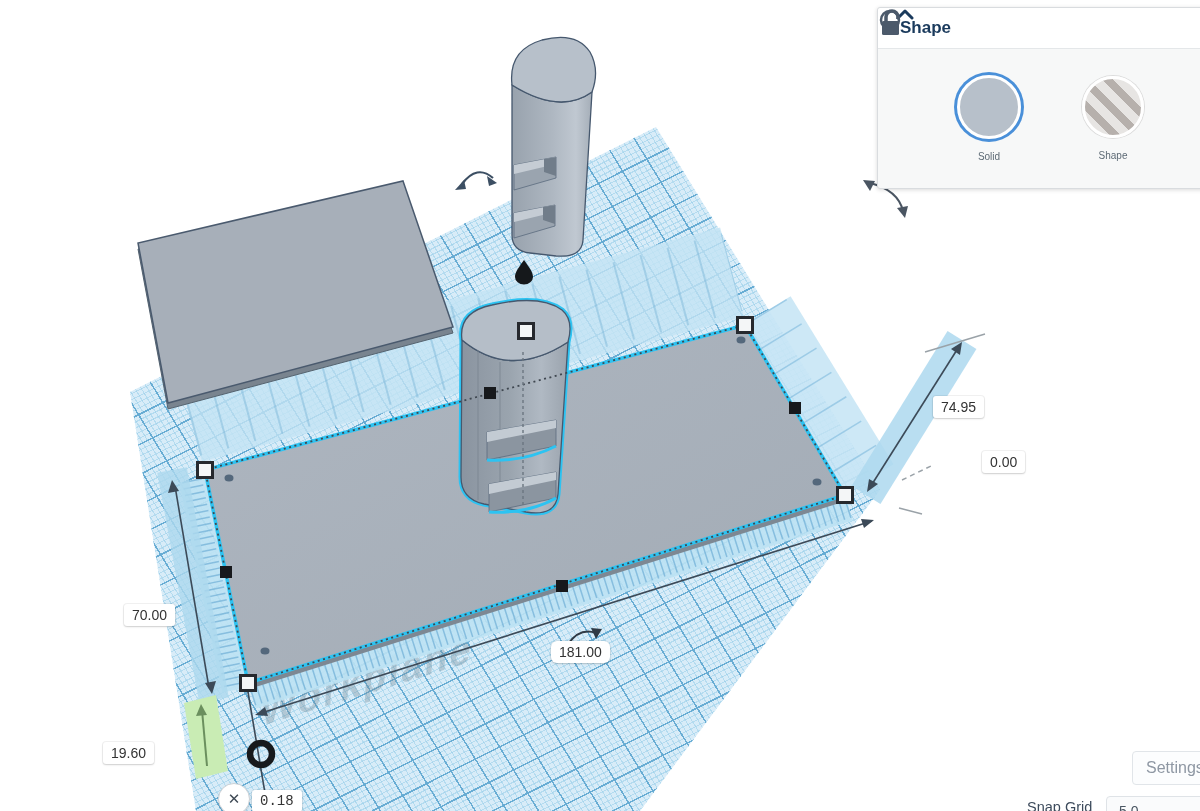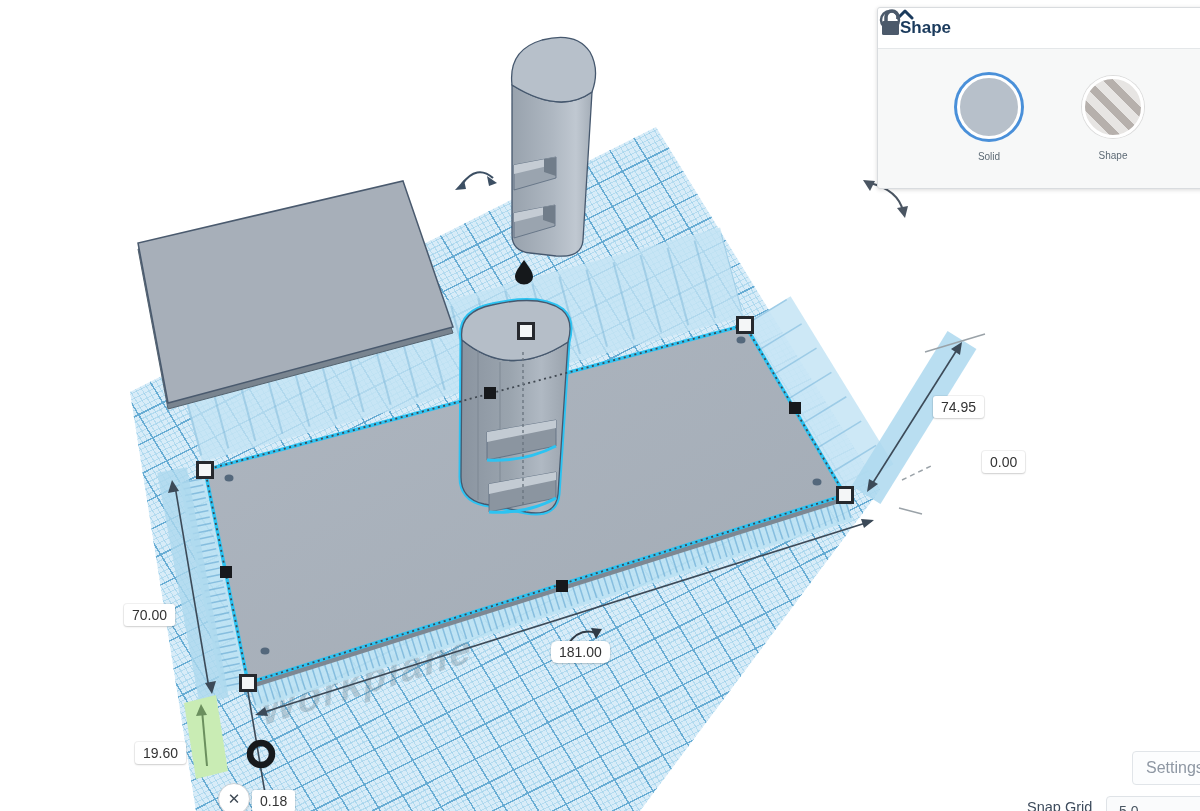--- a/index.html
+++ b/index.html
@@ -204,23 +204,23 @@
       <rect x="220" y="566" width="12" height="12" fill="#17191c"></rect>
       <rect x="484" y="387" width="12" height="12" fill="#17191c"></rect>
     </g>
 
     <circle cx="261" cy="754" r="11" fill="none" stroke="#17191c" stroke-width="6.5"></circle>
   </svg>
 
   <div class="dim" style="left:933px;top:396px;">74.95</div>
   <div class="dim" style="left:934px;top:451px;margin-left:48px;">0.00</div>
   <div class="dim" style="left:93px;top:604px;margin-left:31px;">70.00</div>
-  <div class="dim" style="left:103px;top:742px;margin-left:32px;">19.60</div>
+  <div class="dim" style="left:103px;top:742px;">19.60</div>
   <div class="dim" style="left:551px;top:641px;border-radius:6px;">181.00</div>
-  <div class="dim" style="left:252px;top:790px;">0.18</div>
+  <div class="dim" style="left:252px;top:790px;font-family:Liberation Mono, monospace;">0.18</div>
 
   <div id="close-btn">
     <span>✕</span>
   </div>
 
   <div id="shape-panel">
     <div class="hdr">
       <svg class="chev" viewBox="0 0 18 12">
         <polyline points="2,10 9,3 16,10" fill="none" stroke="#1a3a5c" stroke-width="3" stroke-linecap="round" stroke-linejoin="round"></polyline>
       </svg>

